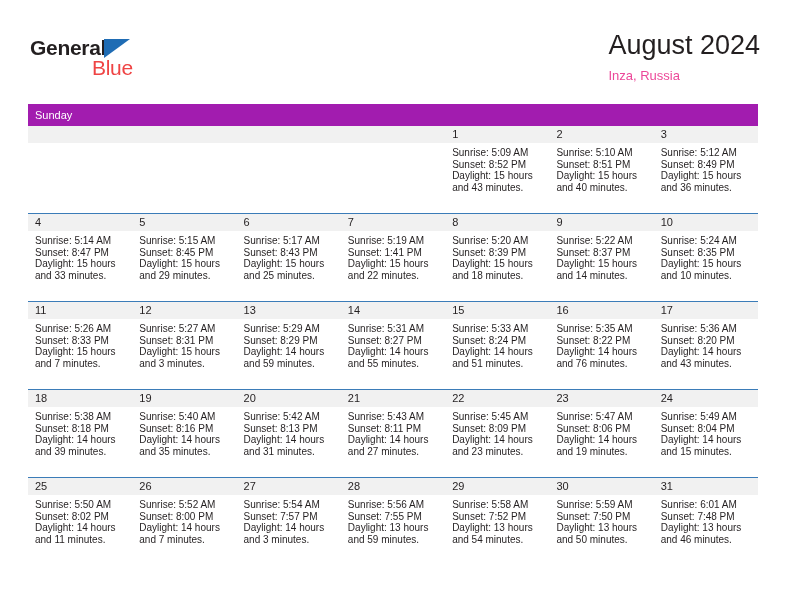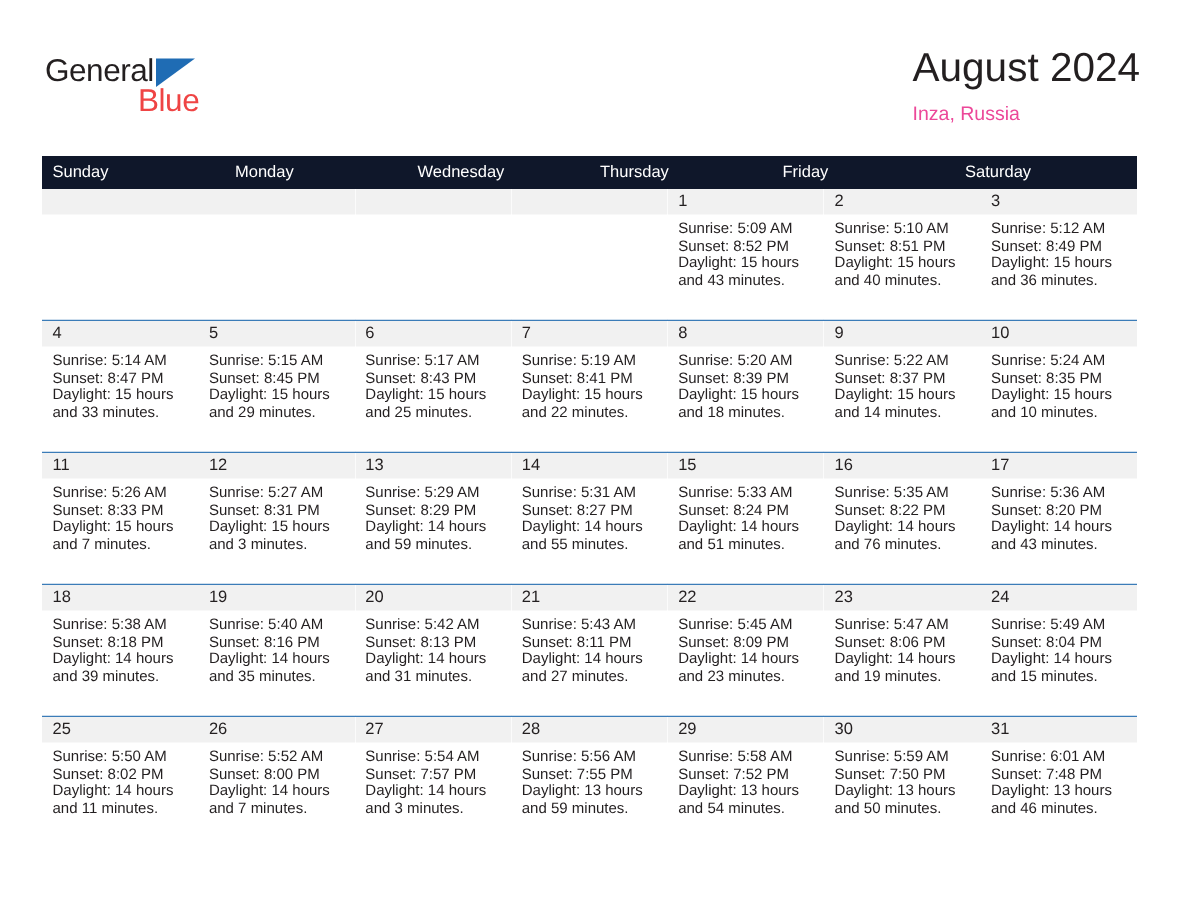--- a/index.html
+++ b/index.html
@@ -37,20 +37,21 @@
     height: 48px;
   }
   .logo-general {
     position: absolute;
     left: 0;
     top: 0;
     font-size: 21px;
     letter-spacing: -0.3px;
     color: #231f20;
     font-family: "Liberation Sans", sans-serif;
+    font-weight: bold;
   }
   .logo-tri {
     position: absolute;
     left: 74px;
     top: 3px;
     width: 0;
     height: 0;
     border-left: 26px solid #1f6cb4;
     border-bottom: 19px solid transparent;
   }
@@ -87,22 +88,23 @@
 
   
   .calendar {
     position: absolute;
     left: 28px;
     top: 104px;
     width: 730px;
   }
   .dow-row {
     display: flex;
-    background: #0f172a;
+    background: #a21caf;
     height: 22px;
+    flex-direction: column;
   }
   .dow {
     flex: 1 1 0;
     color: #ffffff;
     font-size: 11px;
     line-height: 22px;
     padding-left: 7px;
     box-sizing: border-box;
     white-space: nowrap;
   }
@@ -241,21 +243,21 @@
               <div>Sunrise: 5:17 AM</div>
               <div>Sunset: 8:43 PM</div>
               <div>Daylight: 15 hours</div>
               <div>and 25 minutes.</div>
             </div>
           </div>
           <div class="cell">
             <div class="cell-num">7</div>
             <div class="cell-body">
               <div>Sunrise: 5:19 AM</div>
-              <div>Sunset: 8:41 PM</div>
+              <div>Sunset: 1:41 PM</div>
               <div>Daylight: 15 hours</div>
               <div>and 22 minutes.</div>
             </div>
           </div>
           <div class="cell">
             <div class="cell-num">8</div>
             <div class="cell-body">
               <div>Sunrise: 5:20 AM</div>
               <div>Sunset: 8:39 PM</div>
               <div>Daylight: 15 hours</div>

